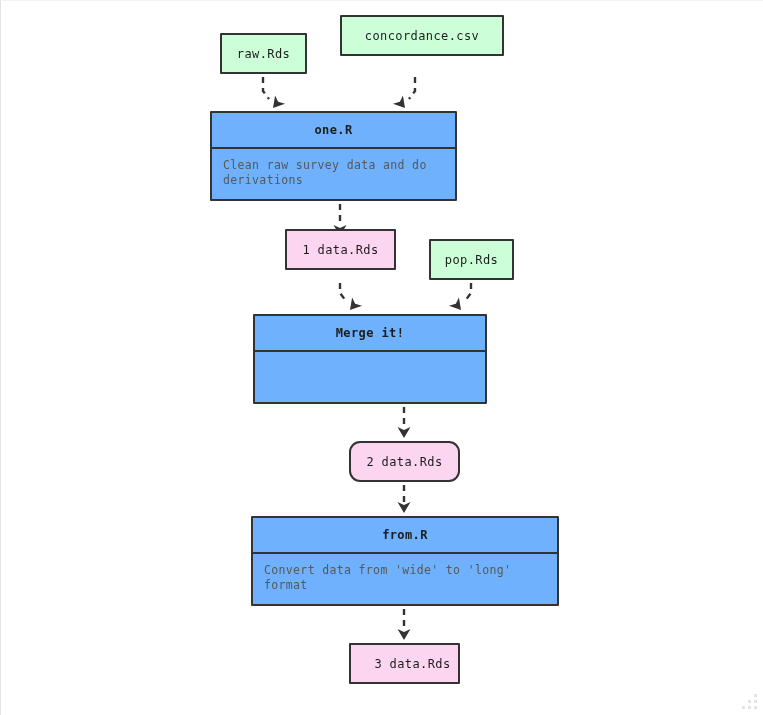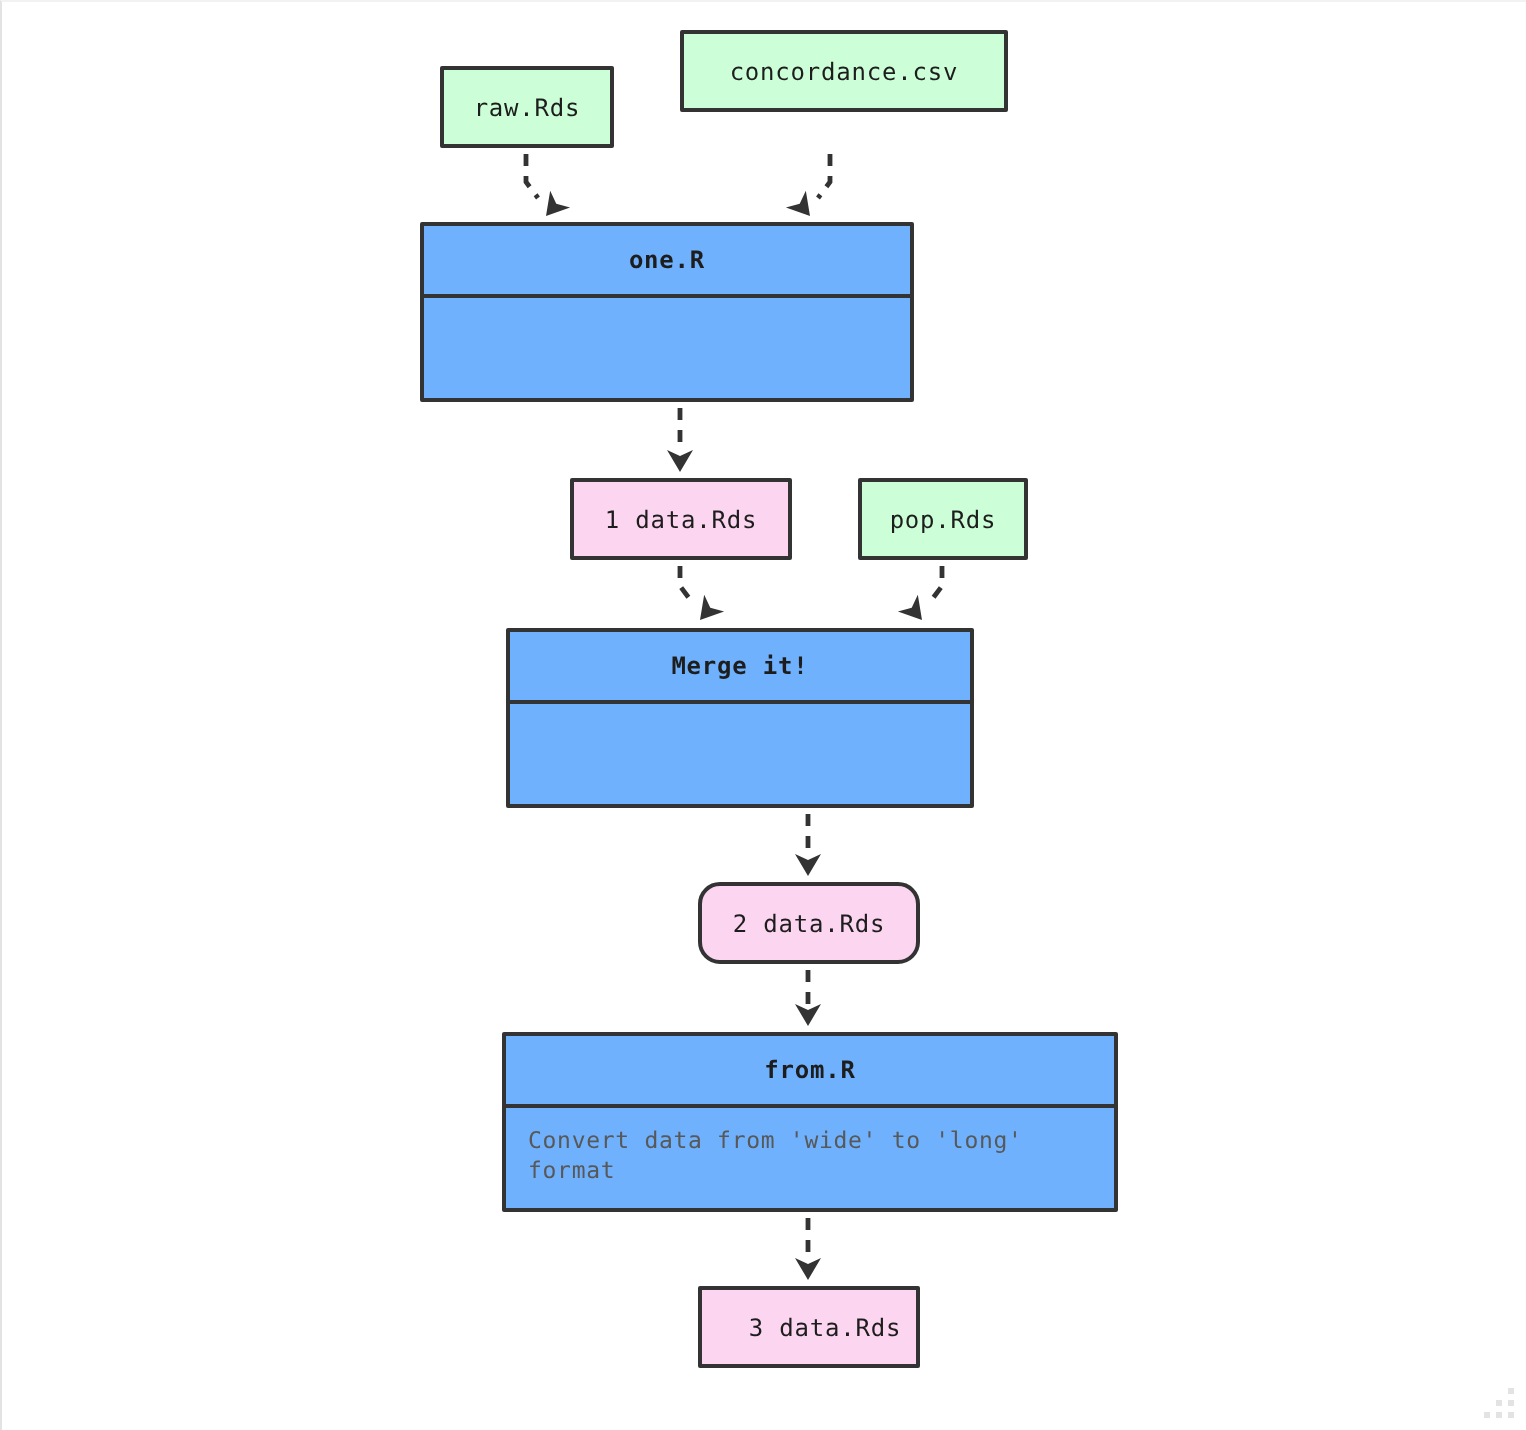--- a/index.html
+++ b/index.html
@@ -143,22 +143,26 @@
         <div class="node file" style="left: 219px; top: 32px; width: 87px; height: 41px;">
           <span class="node-label">raw.Rds</span>
         </div>
         <div class="node file" style="left: 339px; top: 14px; width: 164px; height: 41px;">
           <span class="node-label">concordance.csv</span>
         </div>
         <div class="node script" style="left: 209px; top: 110px; width: 247px; height: 90px;">
           <div class="script-title">
             <span class="node-label">one.R</span>
           </div>
+          <div class="script-desc">
+            <span class="desc-text">Clean raw survey data and do
+derivations</span>
+          </div>
         </div>
-        <div class="node data" style="left: 284px; top: 238px; width: 111px; height: 41px; justify-content: center;">
+        <div class="node data" style="left: 284px; top: 228px; width: 111px; height: 41px; justify-content: center;">
           <span class="node-label">1 data.Rds</span>
         </div>
         <div class="node file" style="left: 428px; top: 238px; width: 85px; height: 41px;">
           <span class="node-label">pop.Rds</span>
         </div>
         <div class="node script" style="left: 252px; top: 313px; width: 234px; height: 90px;">
           <div class="script-title">
             <span class="node-label">Merge it!</span>
           </div>
         </div>

